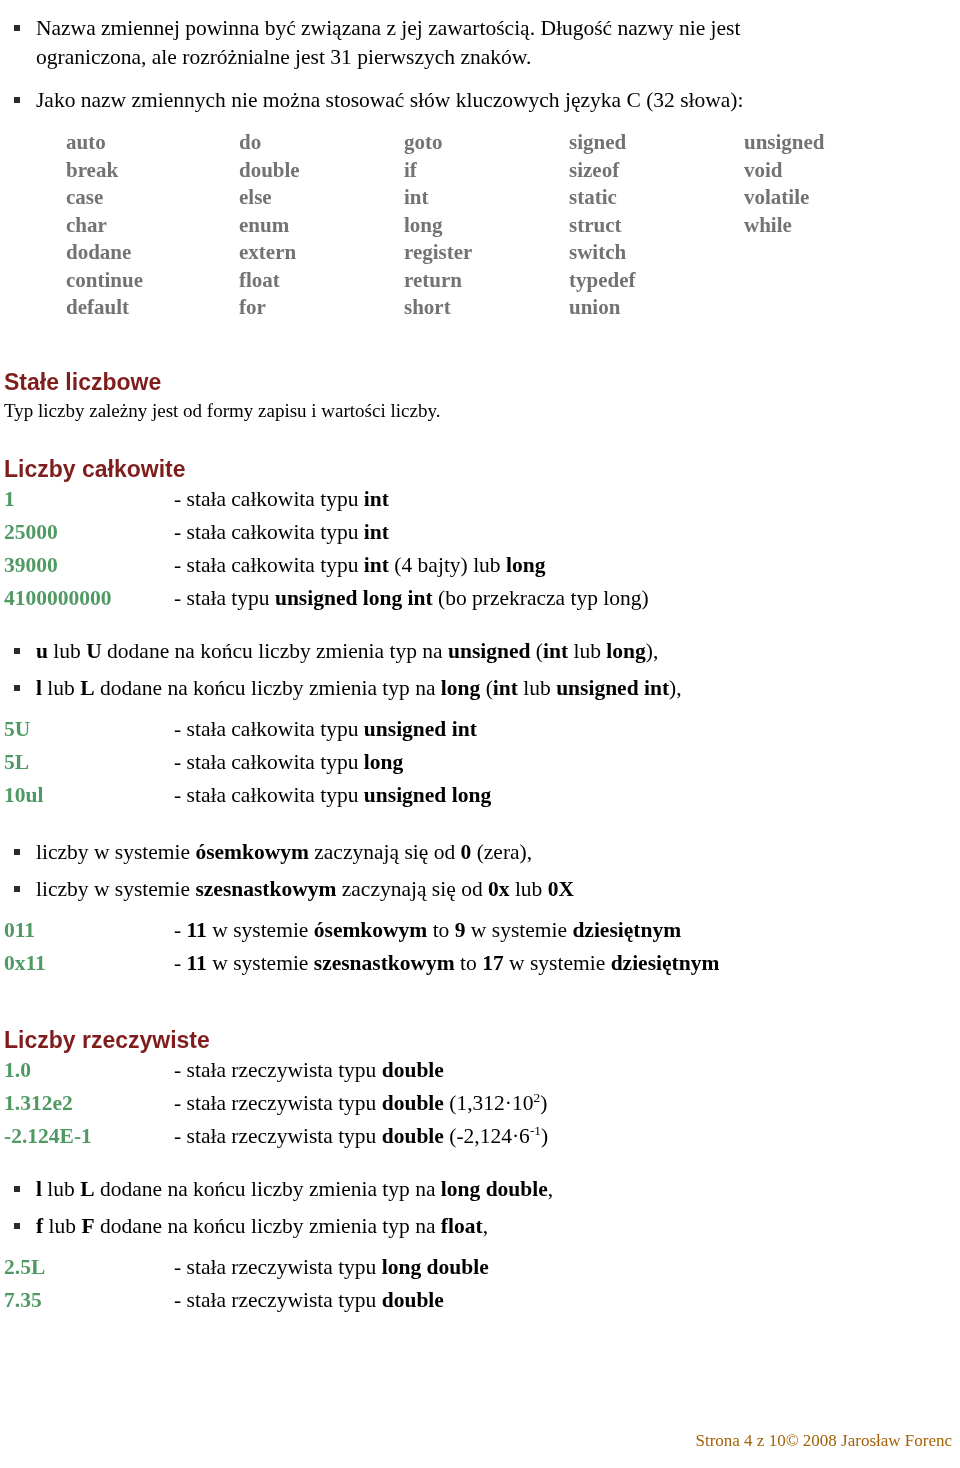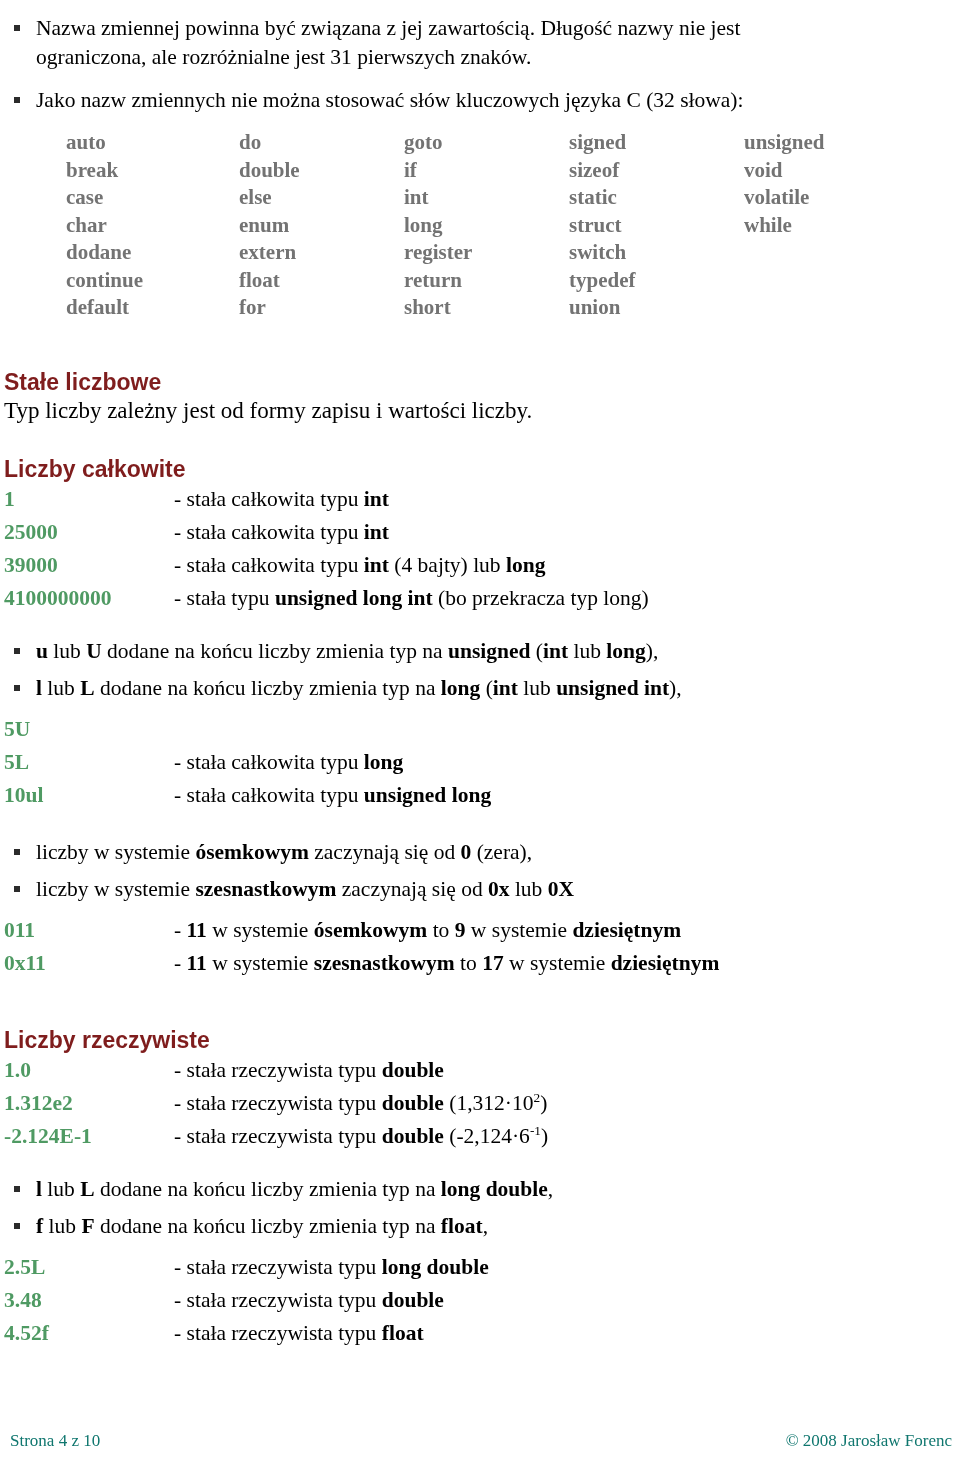--- a/index.html
+++ b/index.html
@@ -62,21 +62,21 @@
     font-family: "Liberation Sans", "DejaVu Sans", sans-serif;
     font-weight: bold;
     font-size: 23px;
     line-height: 28px;
     color: #7f1d1d;
     margin: 0;
     padding: 0;
   }
 
   p.para {
-    font-size: 23px;
+    font-size: 19px;
     line-height: 29px;
     margin: 0;
   }
 
   
   .def-row {
     display: flex;
     font-size: 21.5px;
     line-height: 33px;
     margin: 0;
@@ -108,25 +108,25 @@
   .gap-46 { height: 46px; }
 
   
   .footer {
     position: absolute;
     left: 0;
     right: 0;
     bottom: 16px;
     width: 960px;
     display: flex;
-    justify-content: space-between;
+    justify-content: flex-end;
     align-items: flex-end;
     font-size: 17px;
     line-height: 22px;
-    color: #0f766e;
+    color: #a16207;
     padding: 0 8px 0 10px;
     box-sizing: border-box;
   }
 </style>
 </head>
 <body>
 
 <div class="page">
 
   <div class="gap-10"></div>
@@ -227,20 +227,21 @@
         <span class="sq"></span>
         <span class="txt"><b>l</b><span> lub </span><b>L</b><span> dodane na końcu liczby zmienia typ na </span><b>long</b><span> (</span><b>int</b><span> lub </span><b>unsigned int</b><span>),</span></span>
       </div>
     </div>
 
   <div class="gap-10"></div>
 
   <div id="int-suffix-rows">
       <div class="def-row">
         <div class="def-val">5U</div>
+        <div class="def-desc"><span>- stała całkowita typu </span><b>unsigned int</b></div>
       </div>
       <div class="def-row">
         <div class="def-val">5L</div>
         <div class="def-desc"><span>- stała całkowita typu </span><b>long</b></div>
       </div>
       <div class="def-row">
         <div class="def-val">10ul</div>
         <div class="def-desc"><span>- stała całkowita typu </span><b>unsigned long</b></div>
       </div>
     </div>
@@ -305,26 +306,22 @@
     </div>
 
   <div class="gap-10"></div>
 
   <div id="real-suffix-rows">
       <div class="def-row">
         <div class="def-val">2.5L</div>
         <div class="def-desc"><span>- stała rzeczywista typu </span><b>long double</b></div>
       </div>
       <div class="def-row">
-        <div class="def-val">3.48</div>
+        <div class="def-val">7.35</div>
         <div class="def-desc"><span>- stała rzeczywista typu </span><b>double</b></div>
-      </div>
-      <div class="def-row">
-        <div class="def-val">4.52f</div>
-        <div class="def-desc"><span>- stała rzeczywista typu </span><b>float</b></div>
       </div>
     </div>
 
   <div class="footer">
     <span>Strona 4 z 10</span>
     <span>© 2008 Jarosław Forenc</span>
   </div>
 
 </div>
 

